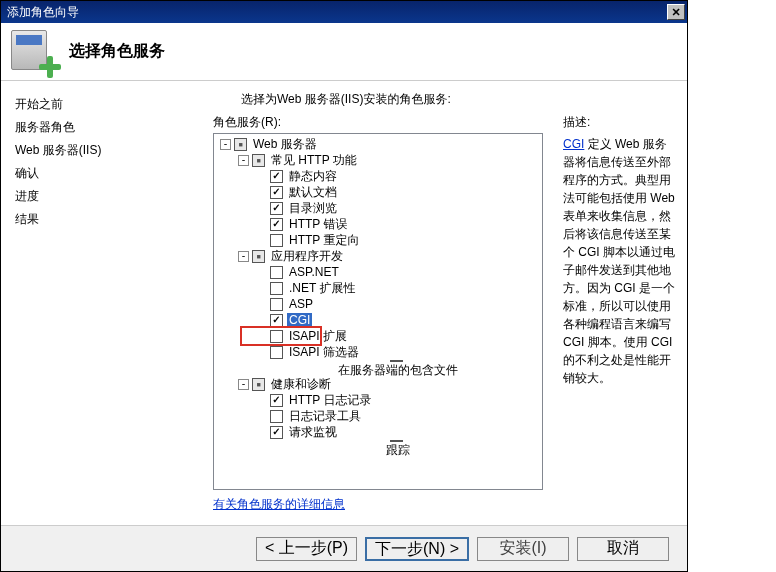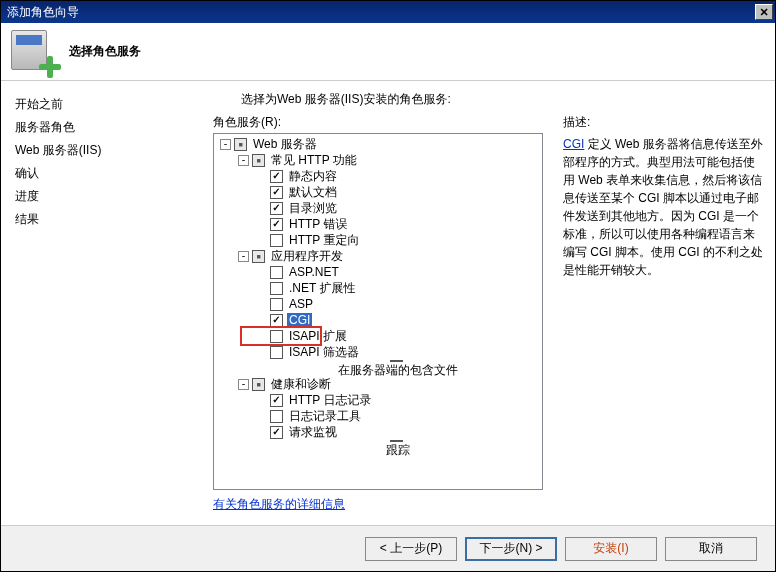--- a/index.html
+++ b/index.html
@@ -1,29 +1,29 @@
 <!DOCTYPE html>
 <html><head>
 <meta charset="utf-8">
 <style>
 * { box-sizing: border-box; margin: 0; padding: 0; }
 body { font-family: "Microsoft YaHei", SimSun, sans-serif; font-size: 12px; background: #fff; }
-.window { width: 776px; height: 572px; border: 1px solid #000; display: flex; flex-direction: column; }
+.window { width: 688px; height: 572px; border: 1px solid #000; display: flex; flex-direction: column; }
 .titlebar { background: linear-gradient(#08246b, #0a368c); color: #fff; height: 22px; display: flex; align-items: center; padding: 0 2px 0 6px; font-size: 12px; }
 .titlebar .title { flex: 1; }
 .close-btn { width: 18px; height: 16px; background: #c0c0c0; border: 1px solid #fff; border-right-color: #404040; border-bottom-color: #404040; display: flex; align-items: center; justify-content: center; font-family: Arial; font-weight: bold; font-size: 11px; color: #000; cursor: pointer; }
 .header { height: 58px; display: flex; align-items: center; padding: 6px 10px; border-bottom: 1px solid #ccc; background: #fff; }
 .header-icon { width: 48px; height: 48px; margin-right: 10px; position: relative; }
 .srv-ico { width: 36px; height: 40px; background: linear-gradient(#e8e8e8, #b8b8b8); border: 1px solid #888; border-radius: 2px; position: absolute; top: 2px; left: 0; }
 .srv-ico::before { content:""; position:absolute; top:4px; left:4px; right:4px; height:10px; background:#4a78c4; }
 .plus-ico { position: absolute; right: -2px; bottom: -2px; width: 22px; height: 22px; }
 .plus-ico::before, .plus-ico::after { content:""; position:absolute; background:#4caf50; border-radius:2px; }
 .plus-ico::before { left:8px; top:0; width:6px; height:22px; }
 .plus-ico::after { top:8px; left:0; width:22px; height:6px; }
-.header h1 { font-size: 12px; font-weight: bold; }
+.header h1 { font-size: 16px; font-weight: bold; }
 .body { flex: 1; display: flex; min-height: 0; }
 .sidebar { width: 200px; background: #fff; padding: 12px 0; }
 .sidebar .step { padding: 3px 14px; color: #000; cursor: default; }
 .sidebar .step.indent { padding-left: 26px; }
 .sidebar .step.selected { background: #193a7a; color: #fff; }
 .mainpane { flex: 1; padding: 10px 12px 6px 12px; display: flex; flex-direction: column; min-height: 0; }
 .instr { margin-bottom: 6px; margin-left: 28px; }
 .cols { flex: 1; display: flex; gap: 20px; min-height: 0; }
 .leftcol { width: 330px; display: flex; flex-direction: column; min-height: 0; }
 .rightcol { flex: 1; }
@@ -38,23 +38,23 @@
 .cb.mixed::after { content:"■"; color:#555; font-size:7px; }
 .nlabel { padding: 0 2px; }
 .nlabel.sel { background: #316ac5; color: #fff; }
 .highlight-box { position:absolute; border:2px solid #d93025; pointer-events:none; }
 .linkrow { padding: 6px 0; }
 .linkrow a { color: #0030cc; text-decoration: underline; cursor: pointer; }
 .desc-title { margin-bottom: 4px; }
 .desc-body { line-height: 1.5; }
 .desc-body a { color: #0030cc; text-decoration: underline; }
 .footer { height: 46px; border-top: 1px solid #ccc; display: flex; align-items: center; justify-content: flex-end; gap: 8px; padding: 0 18px; background: #f0f0f0; }
-.btn { min-width: 92px; height: 24px; background: #efefef; border: 1px solid #888; font-size: 12px; cursor: pointer; padding: 0 8px; }
+.btn { min-width: 92px; height: 24px; background: #efefef; border: 1px solid #888; font-size: 16px; cursor: pointer; padding: 0 8px; }
 .btn.default { border: 2px solid #3a6ea5; }
-.btn:disabled { color: #c2410c; cursor: default; }
+.btn:disabled { color: #404040; cursor: default; }
 
 .treewrap::-webkit-scrollbar { width: 16px; }
 .treewrap::-webkit-scrollbar-track { background:#e8e8e8; }
 .treewrap::-webkit-scrollbar-thumb { background:#c0c0c0; border:1px solid #888; }
 </style>
 </head>
 <body>
 
 <div class="window">
   <div class="titlebar">

